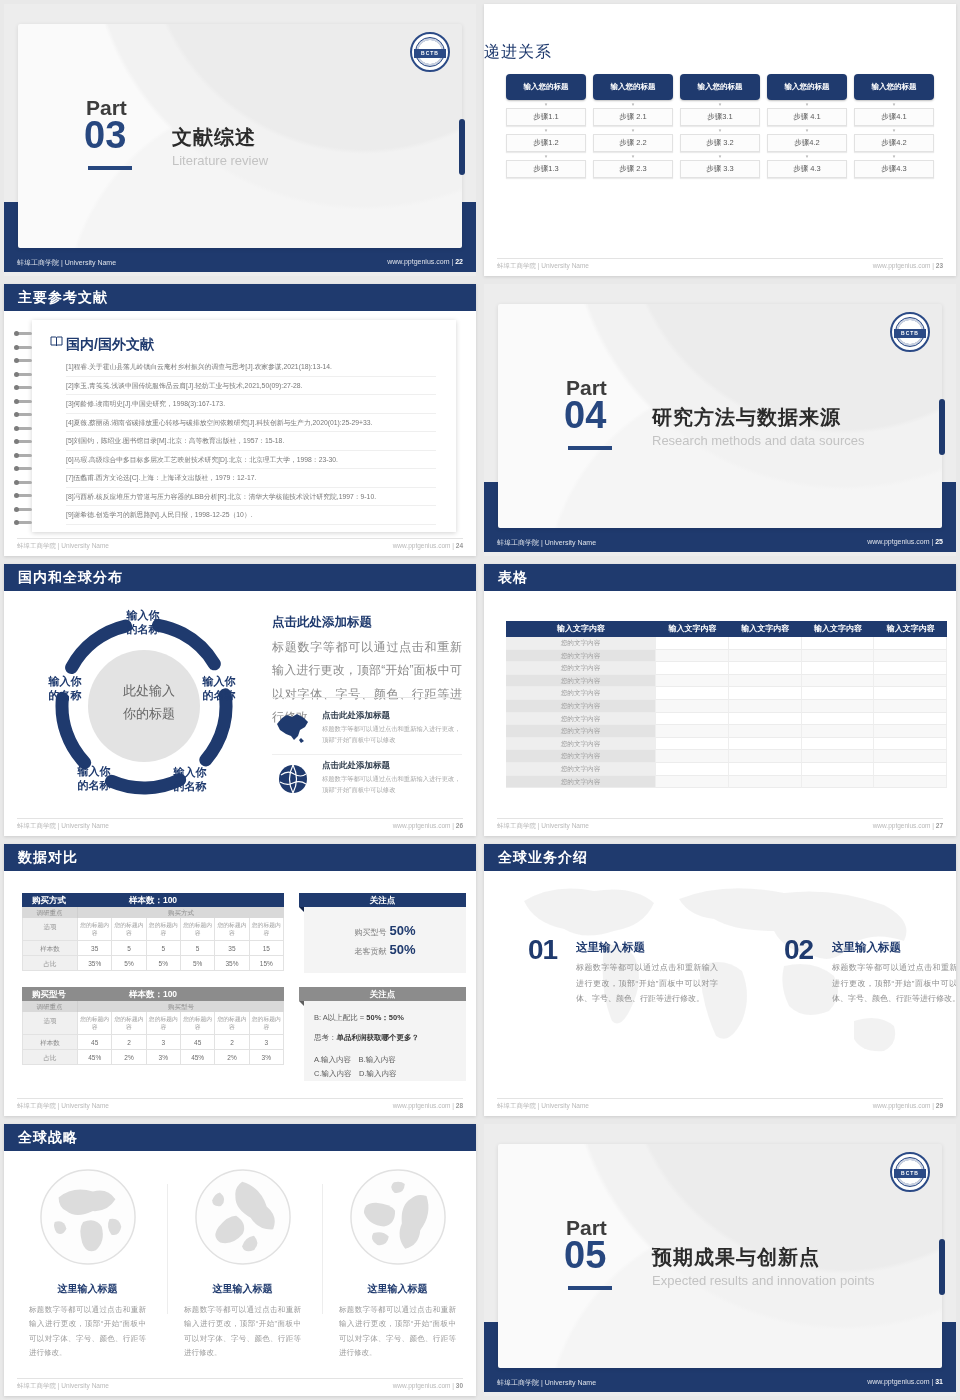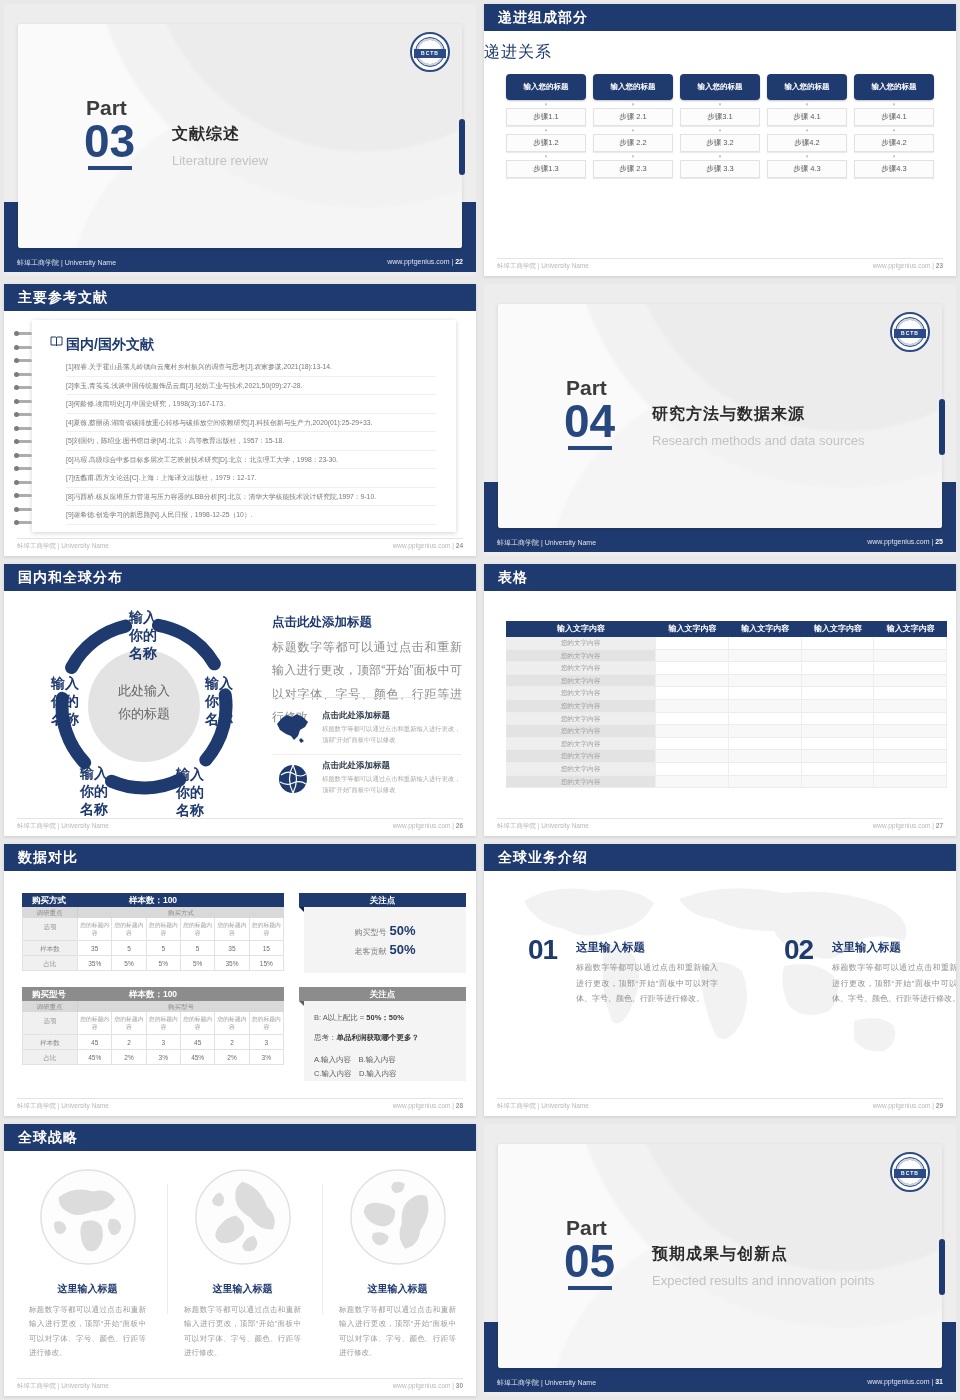--- a/index.html
+++ b/index.html
@@ -22,23 +22,23 @@
   
   .divider-slide .band { position:absolute; left:0; right:0; top:198px; height:70px; background:#1f3a6e; }
   .divider-slide .card { position:absolute; left:14px; top:20px; width:444px; height:224px; background:#fafafa;
       border-radius:2px;
       background-image:
         radial-gradient(circle at 78% -40%, #ececec 0 46%, #f2f2f2 47% 58%, rgba(0,0,0,0) 59%),
         radial-gradient(circle at 60% 130%, #f5f5f5 0 55%, rgba(0,0,0,0) 56%);
       box-shadow:0 1px 4px rgba(0,0,0,.10); }
   .divider-slide .accent-bar { position:absolute; right:11px; top:115px; width:6px; height:56px; background:#1f3a6e; border-radius:3px; }
   .part-label { position:absolute; left:82px; top:92px; font-size:21px; font-weight:bold; color:#3d3d3d; }
-  .part-number { position:absolute; left:80px; top:110px; font-size:46px; font-weight:bold; color:#27477f; }
+  .part-number { position:absolute; left:80px; top:110px; font-size:38px; font-weight:bold; color:#27477f; }
   .part-underline { position:absolute; left:84px; top:162px; width:44px; height:4px; background:#27477f; }
-  .part-title { position:absolute; left:168px; top:120px; font-size:16px; font-weight:bold; color:#2b2b2b; letter-spacing:1px; }
+  .part-title { position:absolute; left:168px; top:120px; font-size:20px; font-weight:bold; color:#2b2b2b; letter-spacing:1px; }
   .part-subtitle { position:absolute; left:168px; top:149px; font-size:13px; color:#c3c3c3; }
   .d-footer { position:absolute; left:13px; right:13px; bottom:8px; font-size:7px; color:rgba(255,255,255,.85); }
   .d-footer .fl { float:left; } .d-footer .fr { float:right; } .d-footer b { color:#fff; }
   .logo-badge { position:absolute; right:26px; top:28px; width:40px; height:40px; border-radius:50%;
       border:2px solid #2b4a86; background:#fff; }
   .logo-badge .inner { position:absolute; left:3px; top:3px; right:3px; bottom:3px; border-radius:50%; border:1px solid #2b4a86;
       background:
         radial-gradient(circle at 50% 50%, rgba(43,74,134,0) 0 58%, rgba(43,74,134,.25) 59% 100%); }
   .logo-badge .bandtxt { position:absolute; left:2px; right:2px; top:15px; height:9px; background:#2b4a86; color:#fff;
       font-size:5px; font-weight:bold; text-align:center; line-height:9px; letter-spacing:1px; }
@@ -61,22 +61,22 @@
   .spiral span { display:block; width:16px; height:3px; background:#adadad; border-radius:2px; margin-bottom:10.5px; position:relative; }
   .spiral span::after { content:""; position:absolute; left:-2px; top:-1px; width:5px; height:5px; border-radius:50%; background:#7c7c7c; }
   .ref-head { position:absolute; left:62px; top:52px; font-size:14px; font-weight:bold; color:#1f3a6e; }
   .ref-book { position:absolute; left:46px; top:52px; width:13px; height:11px; }
   .ref-list { position:absolute; left:62px; right:40px; top:74px; list-style:none; }
   .ref-list li { font-size:6.8px; color:#787878; line-height:18.5px; height:18.5px; border-bottom:1px solid #efefef;
       white-space:nowrap; overflow:hidden; }
 
   
   .dia { position:absolute; left:30px; top:30px; width:220px; height:220px; }
-  .dia-label { position:absolute; width:38px; text-align:center; font-size:14px; font-weight:bold; color:#1f3a6e; line-height:1.3; }
-  .dia-center { position:absolute; left:110px; top:116px; width:62px; text-align:center; font-size:13px; color:#666;
+  .dia-label { position:absolute; width:38px; text-align:center; font-size:11px; font-weight:bold; color:#1f3a6e; line-height:1.3; }
+  .dia-center { position:absolute; left:110px; top:116px; width:62px; text-align:right; font-size:13px; color:#666;
       line-height:1.75; transform:translateX(-50%); margin-left:30px; }
   .lab-top { left:120px; top:44px; } .lab-left { left:42px; top:110px; } .lab-right { left:196px; top:110px; }
   .lab-bl { left:71px; top:200px; } .lab-br { left:167px; top:201px; }
   .dist-h { position:absolute; left:268px; top:50px; font-size:12.5px; font-weight:bold; color:#1f3a6e; }
   .dist-p { position:absolute; left:268px; width:190px; top:72px; font-size:12px; color:#8a8a8a; line-height:1.95; text-align:justify; }
   .dist-hr { position:absolute; left:268px; width:190px; top:133px; border-top:1px solid #e8e8e8; }
   .dist-item { position:absolute; left:268px; width:192px; height:44px; }
   .dist-item .ic { position:absolute; left:2px; top:4px; width:38px; height:34px; }
   .dist-item .tt { position:absolute; left:50px; top:2px; font-size:8.5px; font-weight:bold; color:#33404f; }
   .dist-item .tx { position:absolute; left:50px; top:15px; font-size:6.3px; color:#a8a8a8; line-height:1.8; }
@@ -164,21 +164,20 @@
       <div class="part-subtitle">Literature review</div>
       <div class="d-footer">
         <span class="fl">蚌埠工商学院 | University Name</span>
         <span class="fr"><span>www.pptgenius.com</span> | <b>22</b></span>
       </div>
     </div>
   </div>
 
   <div class="cell" style="left:480px;top:0">
     <div class="slide content-slide">
-      <div class="titlebar">递进组成部分</div>
       <div class="p-heading">递进关系</div>
       <div class="p-cols" id="prog-cols">
           <div class="p-col">
             <div class="hd">输入您的标题</div>
             <div class="ar">▾</div>
             <div class="st">步骤1.1</div>
             <div class="ar">▾</div>
             <div class="st">步骤1.2</div>
             <div class="ar">▾</div>
             <div class="st">步骤1.3</div>

